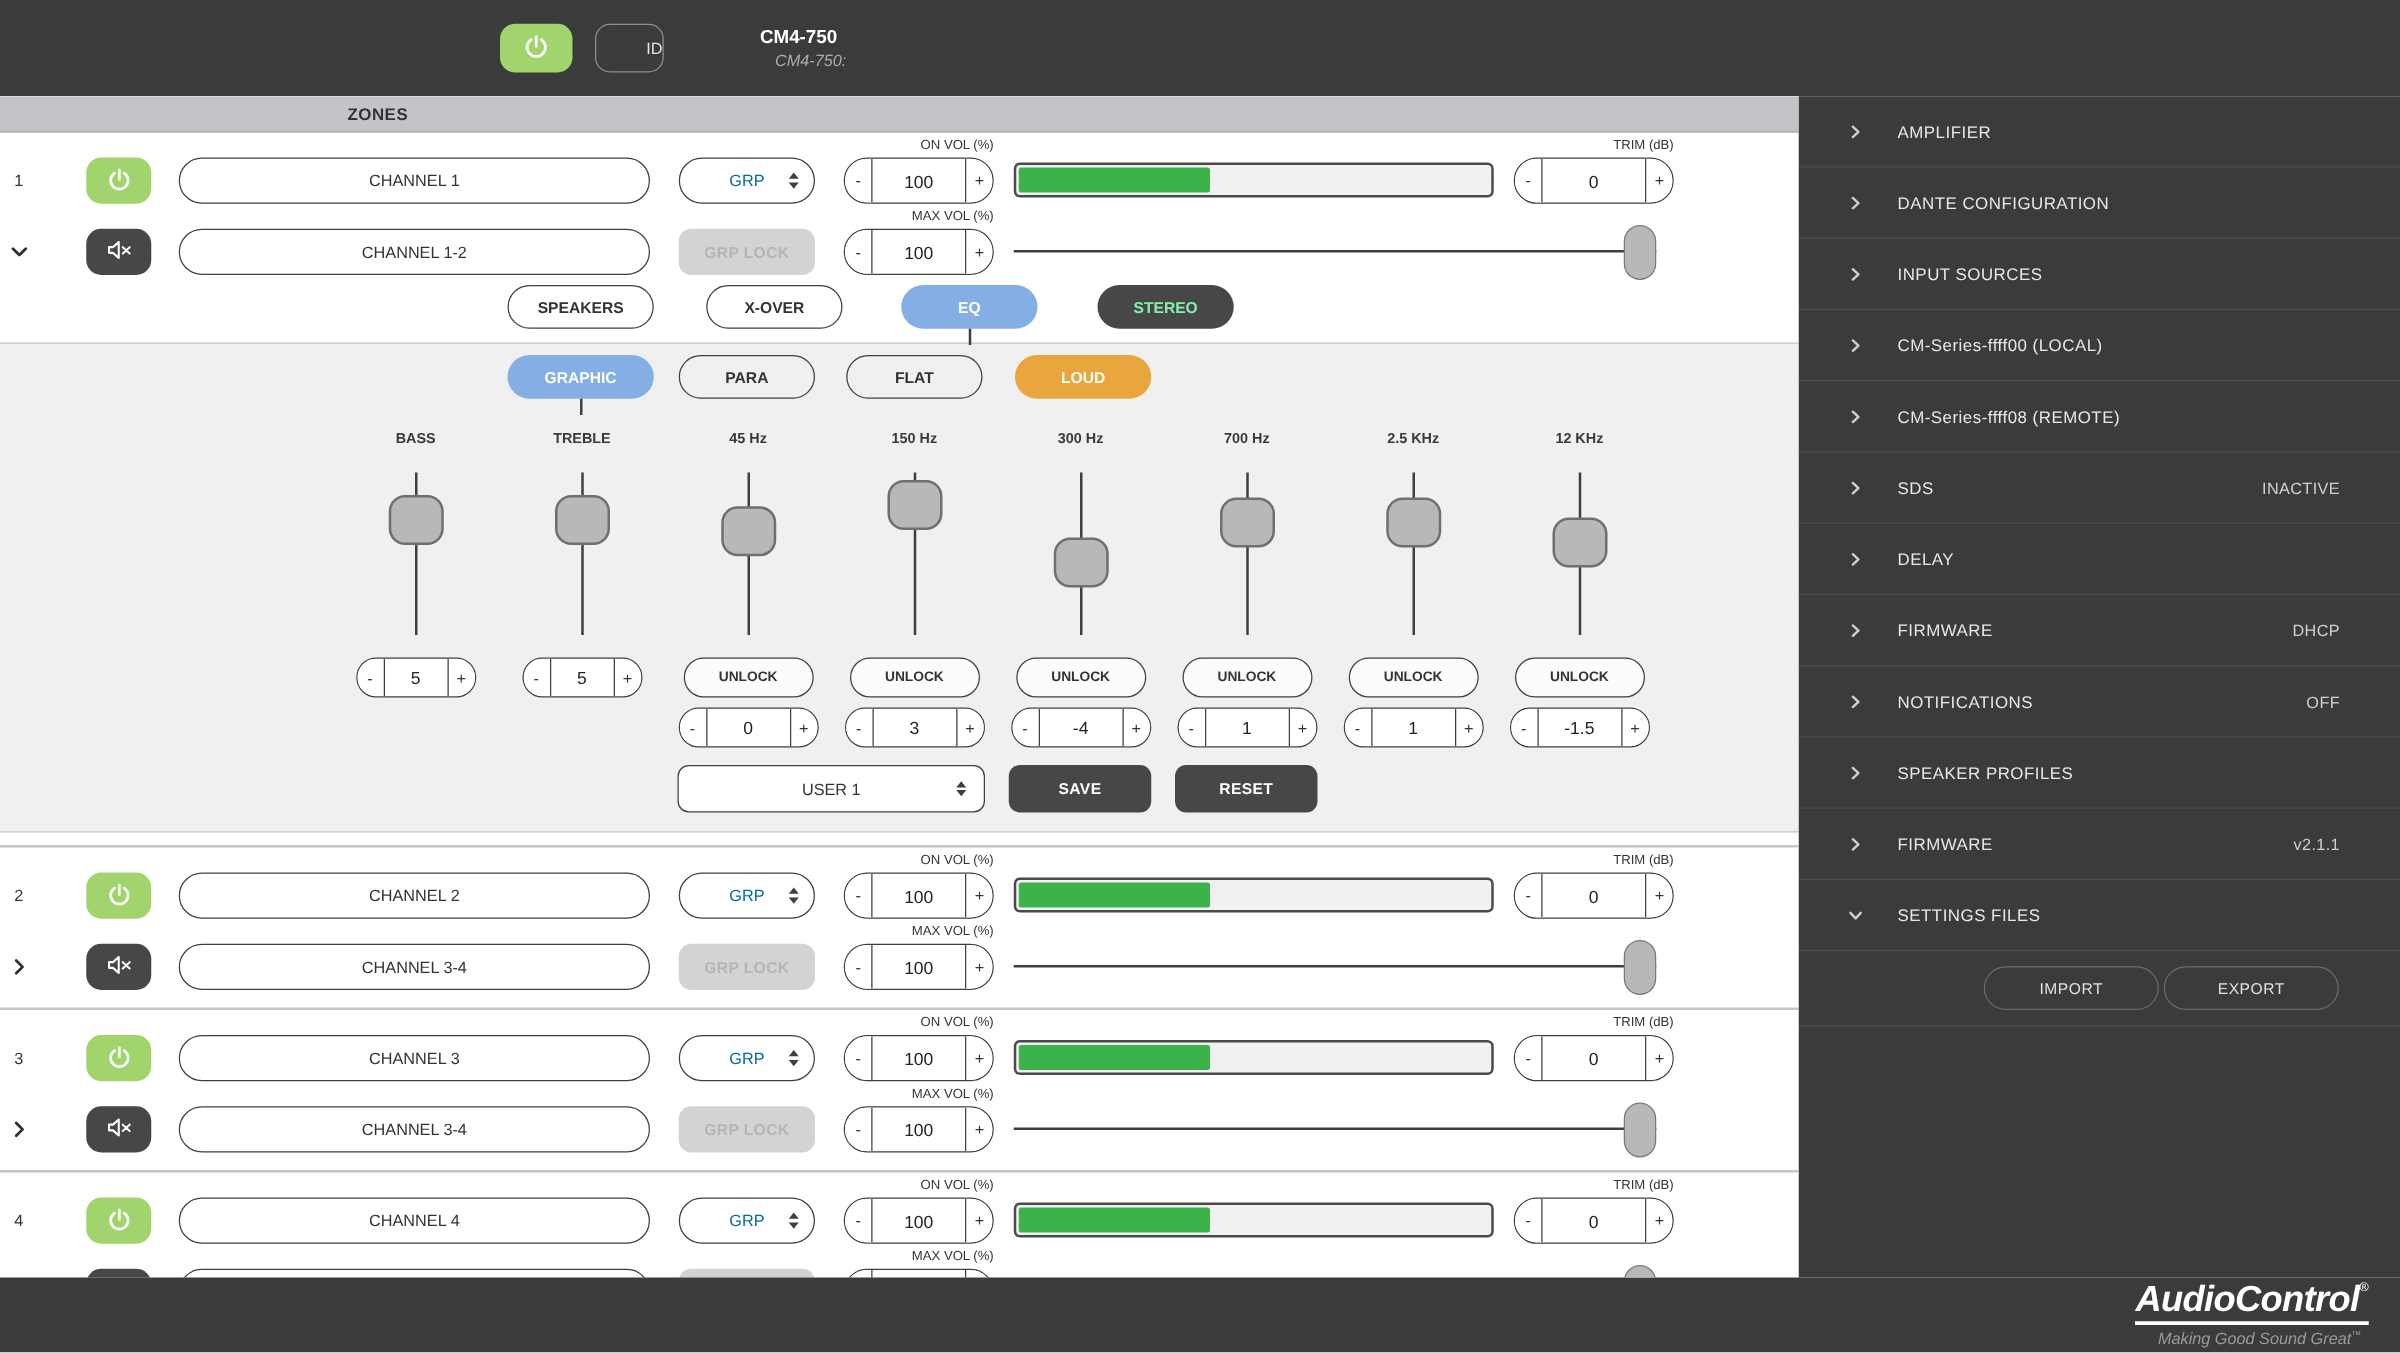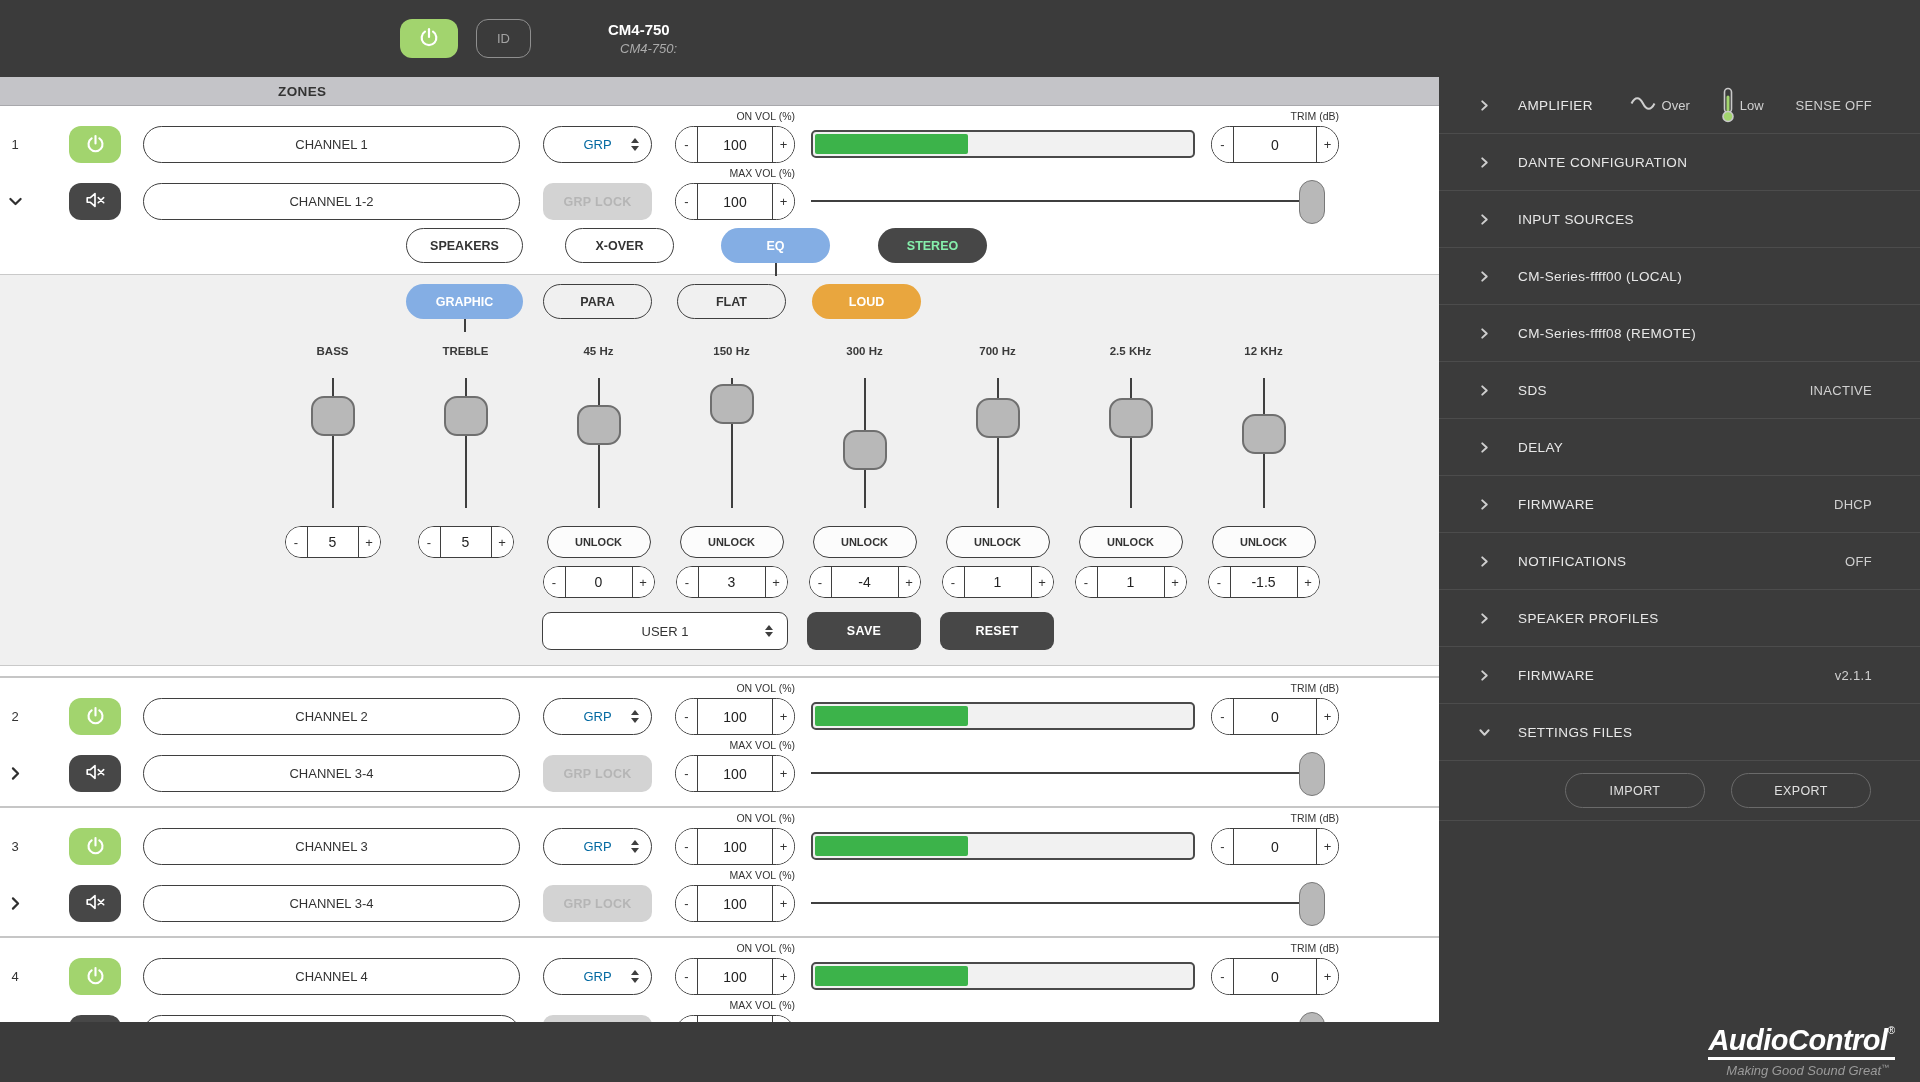--- a/index.html
+++ b/index.html
@@ -3,21 +3,21 @@
 <meta charset="utf-8">
 <style>
   * { box-sizing: border-box; margin: 0; padding: 0; }
   html,body { width:1920px; height:1082px; overflow:hidden; }
   body { font-family: "Liberation Sans", sans-serif; background:#fff; }
   .app { width:1920px; height:1082px; display:flex; flex-direction:column; }
 
   
   .topbar { height:77px; background:#3b3b3b; display:flex; align-items:center; flex:none; }
   .hdr-power { margin-left:400px; width:58px; height:39px; border-radius:12px; background:#a2d46e; border:none; display:flex; align-items:center; justify-content:center; cursor:pointer; }
-  .hdr-id { margin-left:18px; width:55px; height:39px; border-radius:12px; background:transparent; border:1.5px solid #8f8f8f; color:#a3a3a3; font-size:13px; cursor:pointer; }
+  .hdr-id { margin-left:18px; width:55px; height:39px; border-radius:12px; background:transparent; border:1.5px solid #8f8f8f; color:#e5e5e5; font-size:13px; cursor:pointer;text-align:right; }
   .hdr-titles { margin-left:77px; }
   .hdr-title { font-size:15px; font-weight:700; color:#fff; }
   .hdr-sub { font-size:13px; font-style:italic; color:#ababab; margin-top:3px;margin-left:12px; }
 
   .body { display:flex; height:945px; flex:none; }
 
   
   .main { width:1439px; background:#fff; overflow:hidden; }
   .zones-bar { height:29px; background:#c4c4c8; border-bottom:1px solid #a8a8ac; display:flex; align-items:center; padding-left:278px; font-size:13.5px; font-weight:600; color:#333; letter-spacing:.4px; }
 
@@ -89,21 +89,21 @@
   .side-row { height:57px; display:flex; align-items:center; border-bottom:1px solid #4c4c4c; padding-left:38px; position:relative; cursor:pointer; }
   .side-chev { width:16px; display:flex; margin-right:25px; flex:none; }
   .side-label { font-size:13.5px; font-weight:500; color:#e8e8e8; letter-spacing:.4px; white-space:nowrap; }
   .side-value { position:absolute; right:48px; font-size:13px; color:#d0d0d0; letter-spacing:.3px; }
   .amp-status { position:absolute; right:48px; display:flex; align-items:center; }
   .amp-text { font-size:13px; color:#d0d0d0; }
   .amp-text.over { margin-left:6px; }
   .amp-text.low { margin-left:4px; }
   .thermo-wrap { margin-left:30px; display:flex; }
   .amp-sense { margin-left:32px; font-size:13px; color:#d0d0d0; letter-spacing:.3px; }
-  .side-buttons { height:60px; display:flex; align-items:center; justify-content:flex-end; padding-right:49px; gap:26px; border-bottom:1px solid #4c4c4c; }
+  .side-buttons { height:60px; display:flex; align-items:center; justify-content:flex-end; padding-right:49px; gap:4px; border-bottom:1px solid #4c4c4c; }
   .side-btn { width:140px; height:35px; border-radius:17.5px; border:1px solid #6a6a6a; background:transparent; color:#e0e0e0; font-size:12.5px; letter-spacing:.4px; cursor:pointer; }
 
   
   .footer { height:60px; background:#3b3b3b; display:flex; align-items:center; justify-content:flex-end; padding-right:25px; flex:none; }
   .brand-block { text-align:right; }
   .brand-line { display:inline-block; border-bottom:3px solid #fff; line-height:1; padding-bottom:2px; }
   .brand { font-size:29px; font-weight:800; font-style:italic; color:#fff; letter-spacing:-.5px; }
   .reg { font-size:10px; color:#fff; vertical-align:top; }
   .tagline { font-size:13px; font-style:italic; color:#9b9b9b; margin-top:3px; padding-right:6px; }
   .tm { font-size:8px; vertical-align:top; }
@@ -596,35 +596,20 @@
     </main>
 
     <aside class="sidebar">
       <div class="side-row">
         <span class="side-chev">
             <svg width="15" height="15" viewBox="0 0 20 20" fill="none" stroke="#cfcfcf" stroke-width="2.6" stroke-linecap="round" stroke-linejoin="round">
               <path d="M7 4.5l6 5.5-6 5.5"></path>
             </svg>
           </span>
         <span class="side-label">AMPLIFIER</span>
-        <span class="amp-status">
-          <span><svg width="26" height="17" viewBox="0 0 26 17" fill="none" stroke="#cfcfcf" stroke-width="2">
-                <path d="M1.5 8.5 C5 1.5, 9.5 1.5, 13 8.5 C16.5 15.5, 21 15.5, 24.5 8.5"></path>
-              </svg></span>
-          <span class="amp-text over">Over</span>
-          <span class="thermo-wrap">
-            <svg width="16" height="36" viewBox="0 0 16 36">
-              <rect x="4.5" y="1.5" width="7" height="24" rx="3.5" fill="none" stroke="#c9c9c9" stroke-width="1.6"></rect>
-              <line x1="8" y1="10" x2="8" y2="26" stroke="#a2d46e" stroke-width="3" stroke-linecap="round"></line>
-              <circle cx="8" cy="29.5" r="5" fill="#a2d46e" stroke="#c9c9c9" stroke-width="1.6"></circle>
-            </svg>
-          </span>
-          <span class="amp-text low">Low</span>
-          <span class="amp-sense">SENSE OFF</span>
-        </span>
       </div>
 
       <div class="side-row">
         <span class="side-chev">
             <svg width="15" height="15" viewBox="0 0 20 20" fill="none" stroke="#cfcfcf" stroke-width="2.6" stroke-linecap="round" stroke-linejoin="round">
               <path d="M7 4.5l6 5.5-6 5.5"></path>
             </svg>
           </span>
         <span class="side-label">DANTE CONFIGURATION</span>
       </div>

